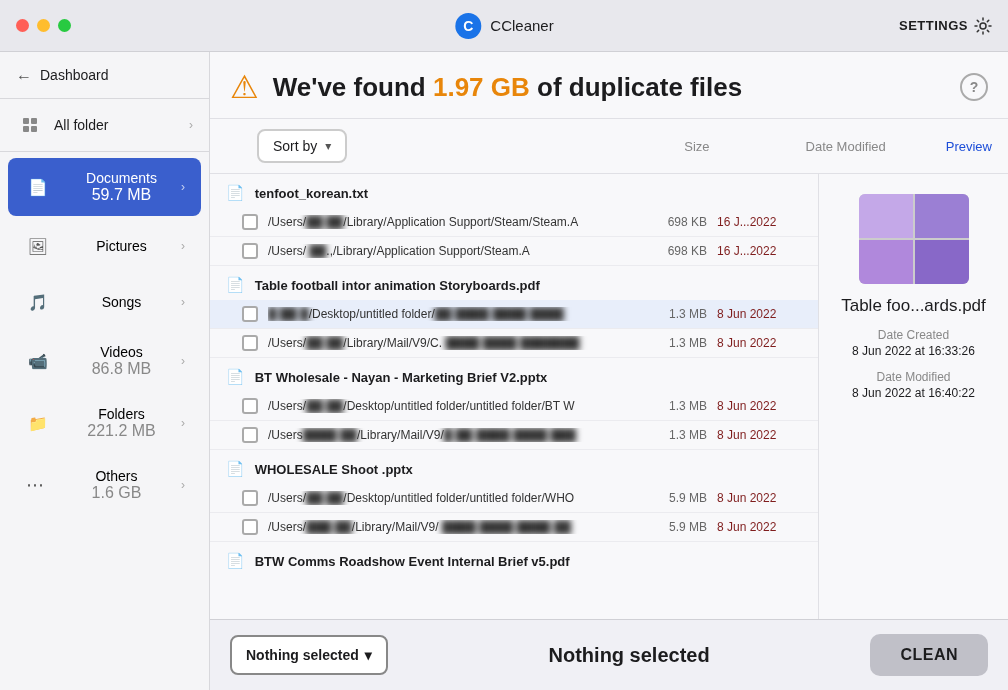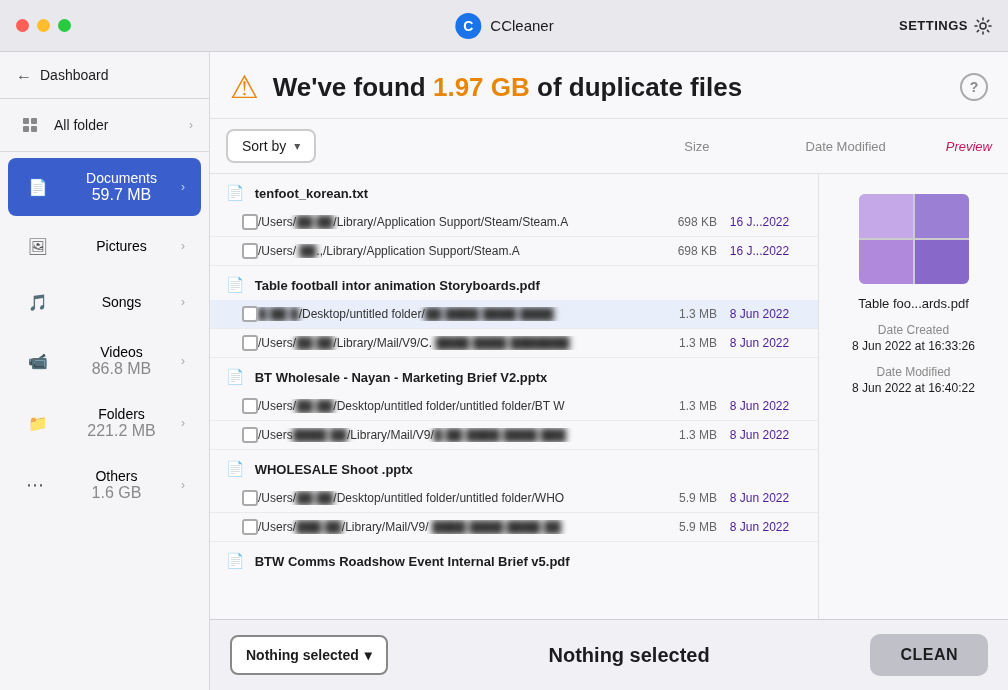--- a/index.html
+++ b/index.html
@@ -261,42 +261,42 @@
       align-items: center;
       gap: 8px;
       padding: 7px 14px;
       border: 2px solid #ccc;
       border-radius: 8px;
       background: white;
       cursor: pointer;
       font-size: 14px;
       font-weight: 500;
       color: #1c1c1e;
+      margin-left: 31px;
     }
     .sort-dropdown-icon {
       font-size: 12px;
       color: #555;
     }
     .file-list-col-headers {
       margin-left: auto;
       display: flex;
       gap: 60px;
       align-items: center;
     }
     .col-header {
       font-size: 13px;
       color: #888;
       font-weight: 500;
       margin-left: 36px;
     }
     .col-header-preview {
       font-size: 13px;
-      color: #be185d;
+      color: #1d4ed8;
       font-weight: 500;
-      font-style: italic;
     }
 
     
     .file-list-and-preview {
       display: flex;
       flex: 1;
       overflow: hidden;
     }
 
     .file-list-scroll {
@@ -325,20 +325,21 @@
       color: #1c1c1e;
     }
     .file-group-icon {
       font-size: 15px;
       color: #555;
     }
     .file-row {
       display: flex;
       align-items: center;
       padding: 6px 16px 6px 32px;
+      gap: 10px;
       border-bottom: 1px solid #ebebef;
     }
     .file-row.highlighted {
       background: #e8eefa;
     }
     .file-checkbox {
       width: 16px;
       height: 16px;
       border: 2px solid #aaa;
       border-radius: 3px;
@@ -362,23 +363,23 @@
     }
     .file-size {
       font-size: 12px;
       color: #666;
       width: 65px;
       text-align: right;
       flex-shrink: 0;
     }
     .file-date {
       font-size: 12px;
-      color: #4c1d95;
+      color: #7f1d1d;
       width: 85px;
-      text-align: center;
+      text-align: left;
       flex-shrink: 0;
     }
 
     
     .preview-panel {
       width: 190px;
       border-left: 1px solid #e0e0e5;
       background: #f8f8fa;
       display: flex;
       flex-direction: column;
@@ -398,21 +399,21 @@
       gap: 2px;
     }
     .thumb-cell {
       background: #9b7fd4;
     }
     .thumb-cell:nth-child(1) { background: #c4a8e8; }
     .thumb-cell:nth-child(2) { background: #9b7fd4; }
     .thumb-cell:nth-child(3) { background: #b088dc; }
     .thumb-cell:nth-child(4) { background: #8868c8; }
     .preview-filename {
-      font-size: 13px;
+      font-size: 17px;
       font-weight: 500;
       color: #1c1c1e;
       text-align: center;
     }
     .preview-meta-section {
       width: 100%;
     }
     .preview-meta-label {
       font-size: 12px;
       color: #888;

